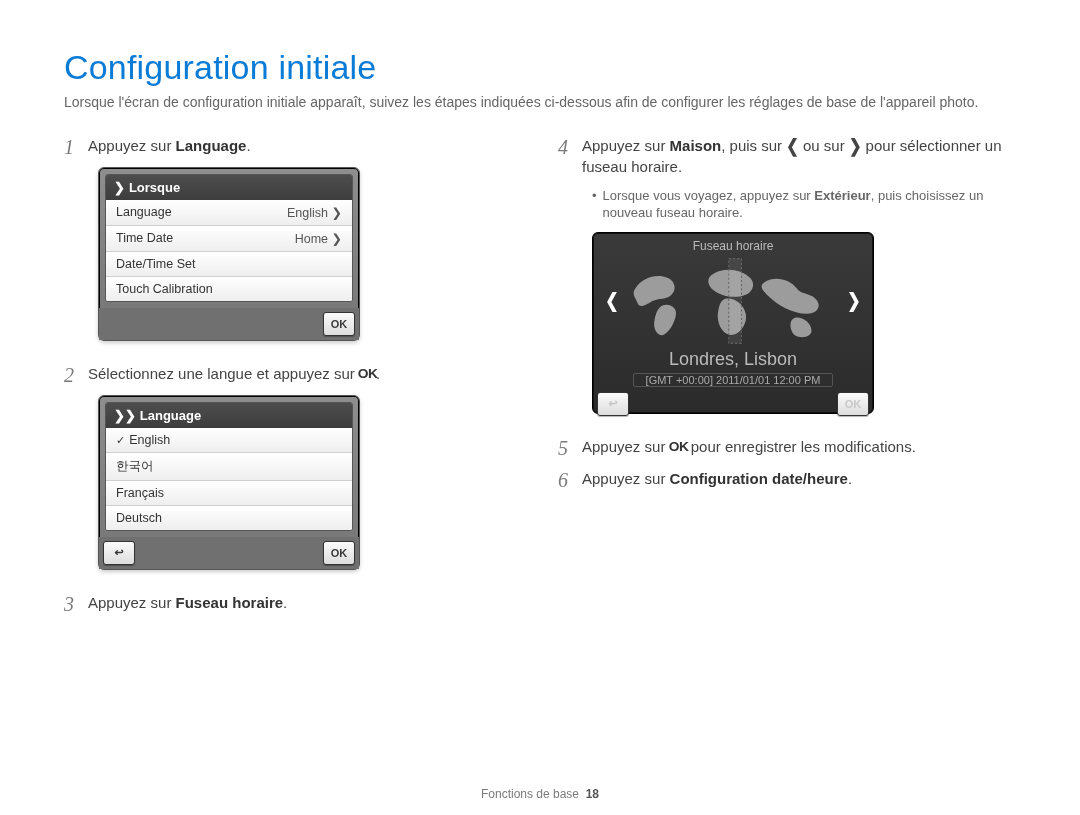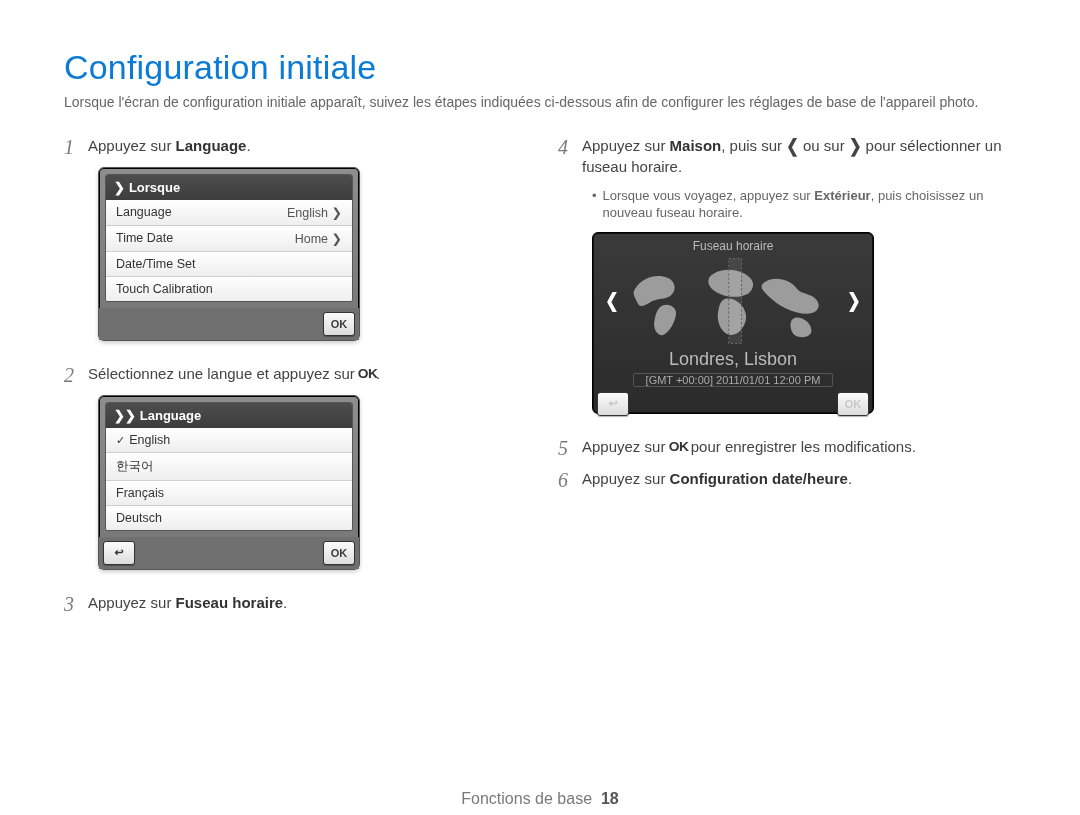--- a/index.html
+++ b/index.html
@@ -195,23 +195,23 @@
     margin:2px auto 0;
   }
   .world-footer{
     display:flex;
     justify-content:space-between;
     padding:4px;
   }
 
   .page-footer{
     position:absolute;
-    bottom:7px;left:0;right:0;
+    bottom:14px;left:0;right:0;
     text-align:center;
-    font-size:16px;
+    font-size:12px;
     color:#7a7a7a;
   }
   .page-footer .pg{font-weight:700;color:#555;}
 </style>
 </head>
 <body>
 
 <div class="page">
   <h1 class="title">Configuration initiale</h1>
   <p class="intro">Lorsque l'écran de configuration initiale apparaît, suivez les étapes indiquées ci-dessous afin de configurer les réglages de base de l'appareil photo.</p>

